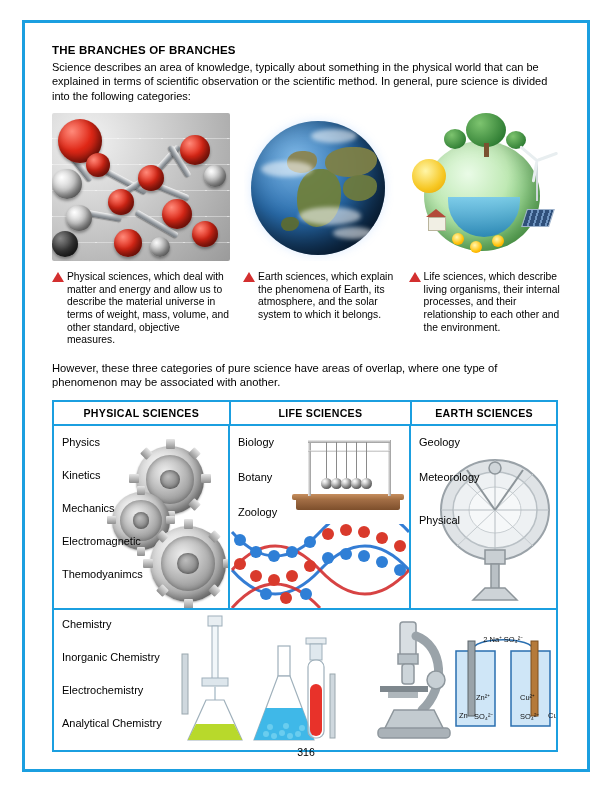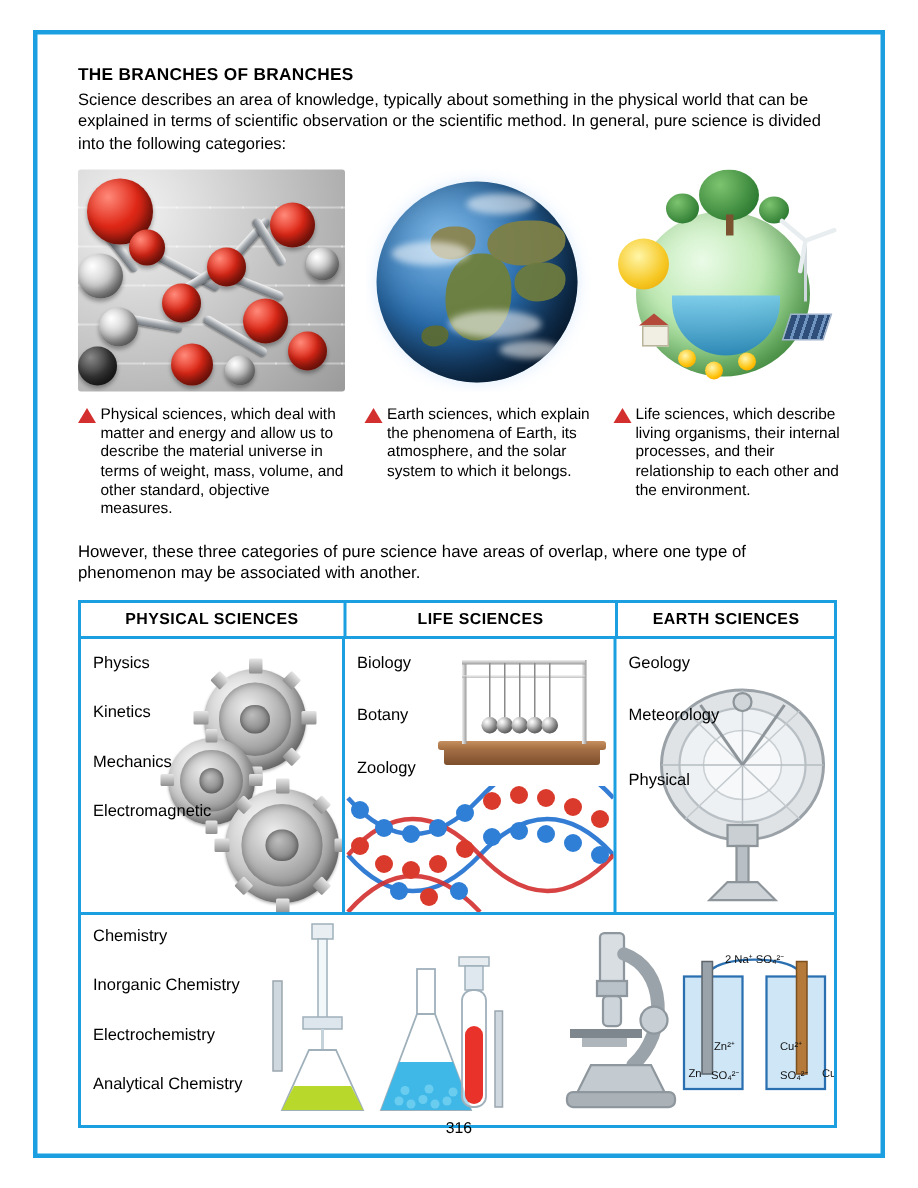--- a/index.html
+++ b/index.html
@@ -526,20 +526,21 @@
             <div class="tooth" style="left:46px; top:92px; width:9px; height:9px; transform:rotate(45deg);"></div>
             <div class="tooth" style="left:98px; top:92px; width:9px; height:9px; transform:rotate(45deg);"></div>
             <div class="tooth" style="left:46px; top:146px; width:9px; height:9px; transform:rotate(45deg);"></div>
             <div class="tooth" style="left:98px; top:146px; width:9px; height:9px; transform:rotate(45deg);"></div>
           </div>
 
           <div class="term" style="padding-top:10px;">Physics</div>
           <div class="term" style="padding-top:20px;">Kinetics</div>
           <div class="term" style="padding-top:20px;">Mechanics</div>
           <div class="term" style="padding-top:20px;">Electromagnetic</div>
+          <div class="term" style="padding-top:20px;">Themodyanimcs</div>
         </div>
 
         <div class="cell c2">
 
           <div style="position:absolute; left:62px; top:6px; width:116px; height:84px;">
             <div class="cradle-base" style="left:4px; top:66px; width:104px; height:12px;"></div>
             <div class="cradle-base" style="left:0px; top:62px; width:112px; height:6px; background:linear-gradient(to bottom,#c78f5f,#a06b3e);"></div>
             <div class="cradle-post" style="left:16px; top:8px; height:56px;"></div>
             <div class="cradle-post" style="left:96px; top:8px; height:56px;"></div>
             <div class="cradle-bar" style="left:16px; top:8px; width:82px;"></div>

